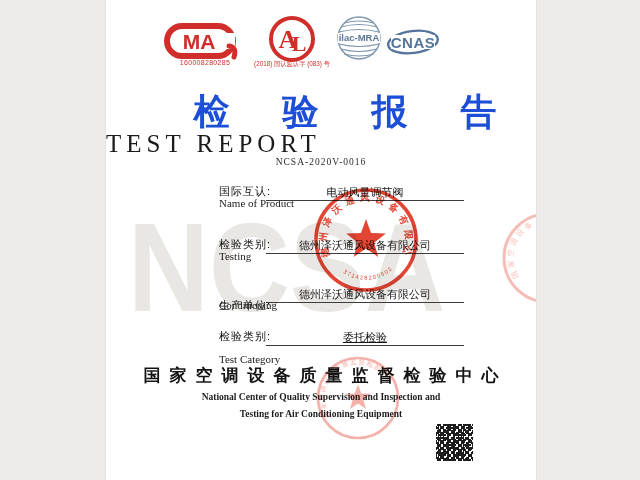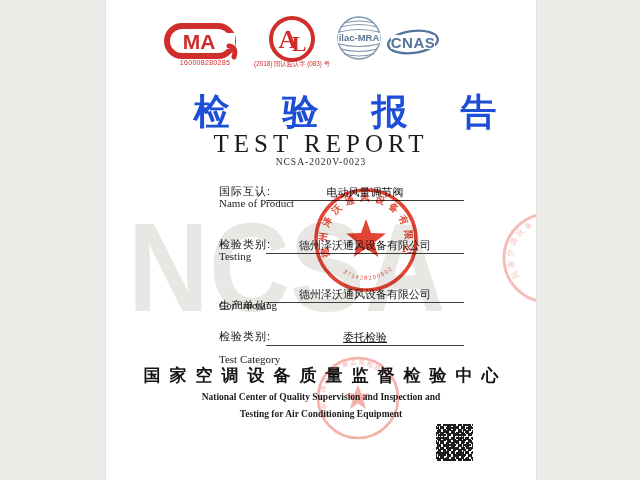--- a/index.html
+++ b/index.html
@@ -20,21 +20,21 @@
 
   
   .title-zh {
     position:absolute; top:88px; left:0; width:100%; text-align:center;
     font-size:36px; font-weight:bold; color:#1d4ed8;
     letter-spacing:22px; padding-left:22px;
     font-family:"Liberation Serif", serif;
     margin-left:24px;
   }
   .title-en {
-    position:absolute; top:130px; left:0; width:100%; text-align:center;
+    position:absolute; top:130px; left:0; width:100%; text-align:left;
     font-size:25px; color:#1b1b1b; letter-spacing:5px;
     font-family:"Liberation Serif", serif;
   }
   .report-no {
     position:absolute; top:157px; left:0; width:100%; text-align:center;
     font-size:9.5px; color:#2a2a2a; letter-spacing:1px;
     font-family:"Liberation Serif", serif;
   }
 
   
@@ -109,21 +109,21 @@
 
   <svg class="abs" style="left:280px; top:26px;" width="54" height="32" viewBox="0 0 54 32">
     <ellipse cx="27" cy="16" rx="25" ry="11" fill="none" stroke="#54749c" stroke-width="2.4" transform="rotate(-7 27 16)"></ellipse>
     <rect x="5" y="9" width="44" height="14" fill="#ffffff"></rect>
     <text x="27" y="22" text-anchor="middle" font-size="15" font-weight="bold" fill="#54749c" font-family="Liberation Sans, sans-serif" letter-spacing="0.5">CNAS</text>
   </svg>
 
 
   <div class="title-zh">检 验 报 告</div>
   <div class="title-en">TEST REPORT</div>
-  <div class="report-no">NCSA-2020V-0023</div>
+  <div class="report-no">NCSA-2020V-0016</div>
 
   <div class="watermark">NCSA</div>
 
   <div class="field">
     <div class="f-label-zh" style="top:184px;">国际互认:</div>
     <div class="f-label-en" style="top:197px;">Name of Product</div>
     <div class="f-value" style="top:185px;">电动风量调节阀</div>
     <div class="f-line" style="top:200px;"></div>
   </div>
 

